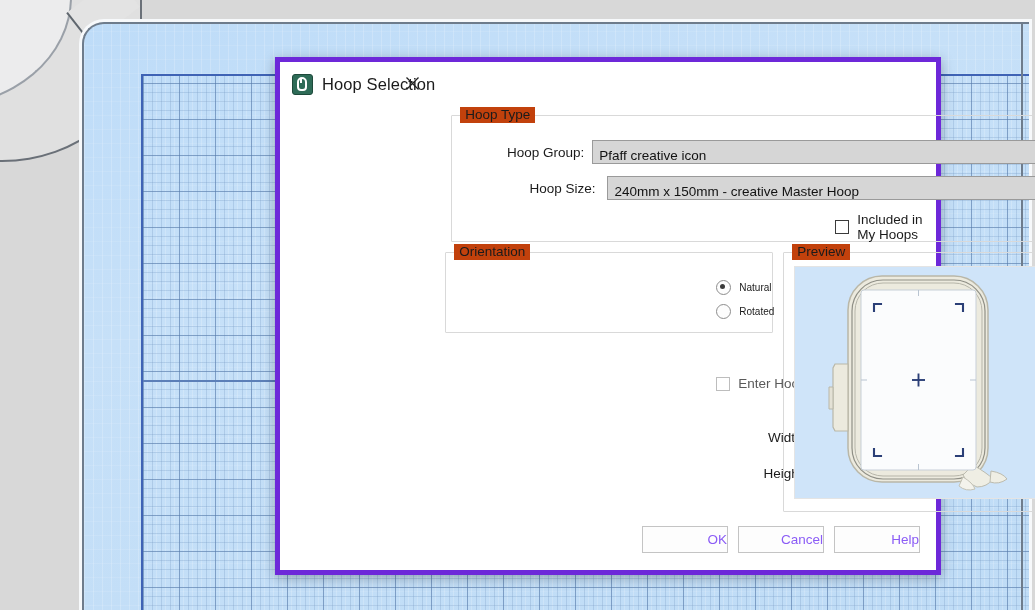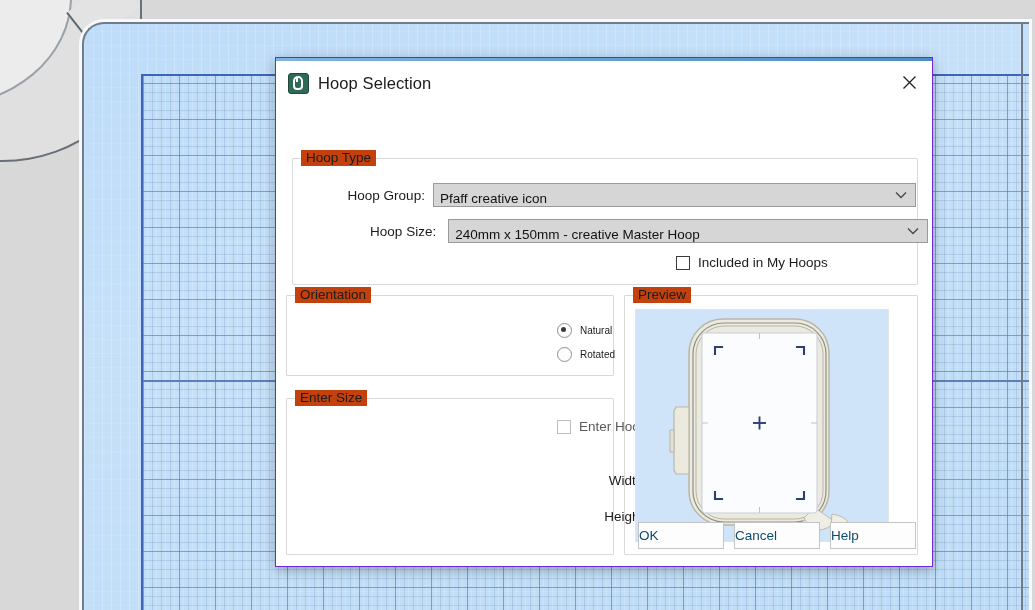--- a/index.html
+++ b/index.html
@@ -105,24 +105,23 @@
   }
 
   
   .dialog {
     position: absolute;
     left: 275px;
     top: 57px;
     width: 656px;
     height: 508px;
     background: #ffffff;
-    border: 1px solid #6d28d9;
+    border: 5px solid #6d28d9;
     box-shadow: 0 3px 12px rgba(0,0,0,0.28);
     display: flex;
-    flex-direction: column;
   }
   .dialog-accent {
     height: 3px;
     background: #5b9bd5;
     background: linear-gradient(90deg,#7fb2e0,#4c8dc7);
   }
   .titlebar {
     height: 44px;
     display: flex;
     align-items: center;
@@ -309,25 +308,25 @@
     display: flex;
     justify-content: flex-end;
     gap: 10px;
   }
   .btn {
     width: 86px;
     height: 27px;
     background: #fdfdfd;
     border: 1px solid #c4c4c4;
     font-size: 13.5px;
-    color: #0c4a6e;
+    color: #8b5cf6;
     font-family: "Liberation Sans", sans-serif;
     cursor: pointer;
     line-height: 25px;
-    text-align: left;
+    text-align: right;
     padding: 0;
   }
 </style>
 </head>
 <body>
 
 <div id="root">
 
   <div class="app-bg">
     <div class="machine-body"></div>
@@ -397,23 +396,20 @@
 
       <div class="radio-row" style="left:281px; top:218px;">
         <span class="radio checked"></span>
         <span class="radio-label">Natural</span>
       </div>
       <div class="radio-row" style="left:281px; top:242px;">
         <span class="radio"></span>
         <span class="radio-label">Rotated</span>
       </div>
 
-      <div class="group" id="grp-enter-size">
-        <span class="group-title">Enter Size</span>
-      </div>
 
       <div class="checkbox-row" style="left:281px; top:314px;">
         <span class="cbox disabled"></span>
         <span class="cbox-label disabled">Enter Hoop Size</span>
       </div>
 
       <div class="field-row" style="left:281px; top:363px; width:250px;">
         <span class="field-label" style="width:90px;">Width:</span>
         <input class="text-input" style="margin-left: 10px;" readonly="" value="150 mm">
       </div>

